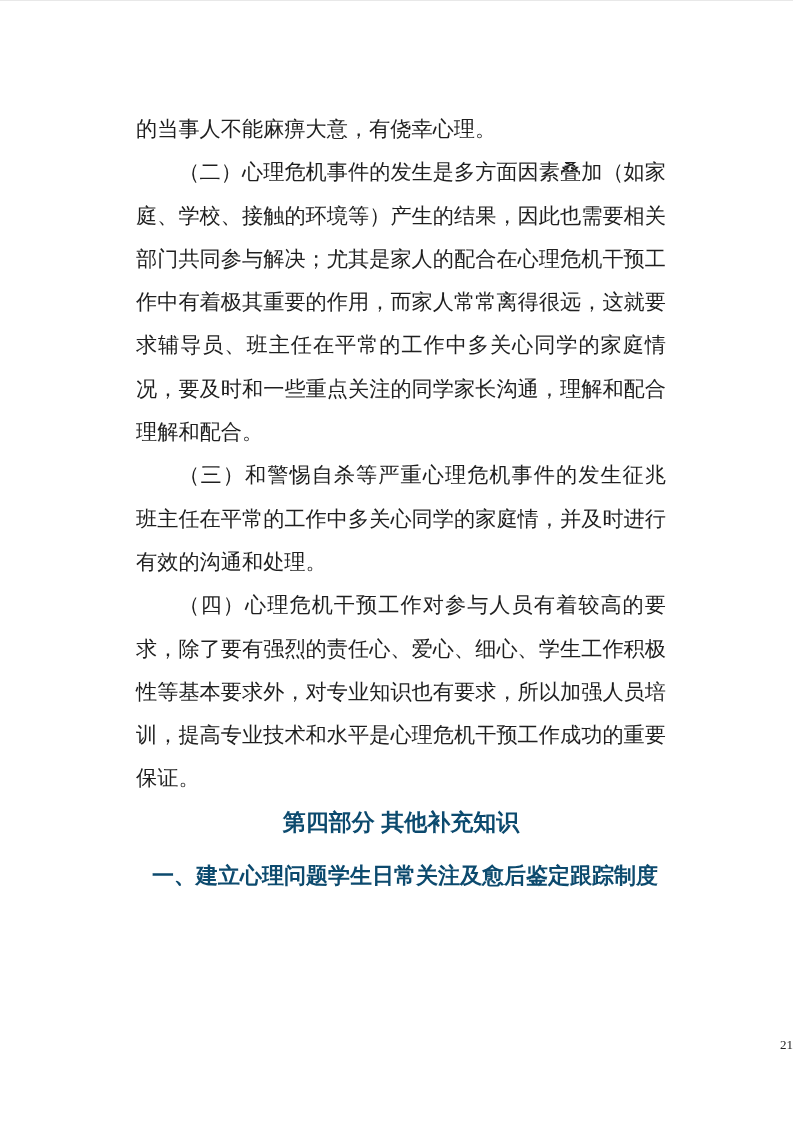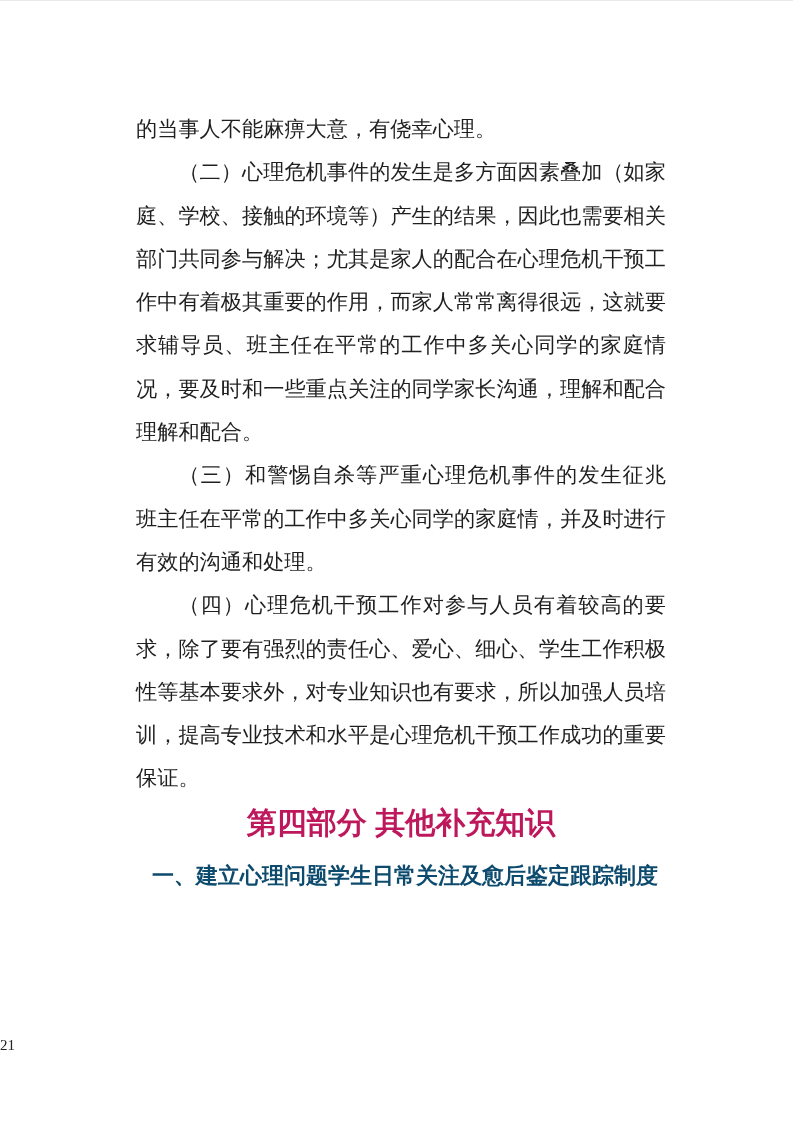--- a/index.html
+++ b/index.html
@@ -29,22 +29,22 @@
   .line {
     text-align: justify;
     text-align-last: justify;
   }
   .line.final { text-align-last: left; }
   .line.indent { text-indent: 2em; }
 
   .heading-center {
     font-family: "Liberation Sans", "DejaVu Sans", sans-serif;
     font-weight: bold;
-    color: #be185d;
-    font-size: 30px;
+    color: #0c4a6e;
+    font-size: 23px;
     margin: 0 0 10px 0;
   }
   .heading-center .line {
     text-align: center;
     text-align-last: center;
   }
   .heading-left {
     font-family: "Liberation Sans", "DejaVu Sans", sans-serif;
     font-weight: bold;
     color: #0c4a6e;
@@ -53,22 +53,22 @@
   }
   .heading-left .line {
     text-align: left;
     text-align-last: left;
   }
   .footer {
     position: absolute;
     left: 0;
     right: 0;
     top: 1036px;
-    text-align: left;
-    font-size: 15px;
+    text-align: right;
+    font-size: 13px;
     color: #222222;
     font-family: "Liberation Serif", "DejaVu Serif", serif;
   }
 </style>
 </head>
 <body>
 
 <div class="page">
   <div class="doc" id="doc">
       <div class="para body">

